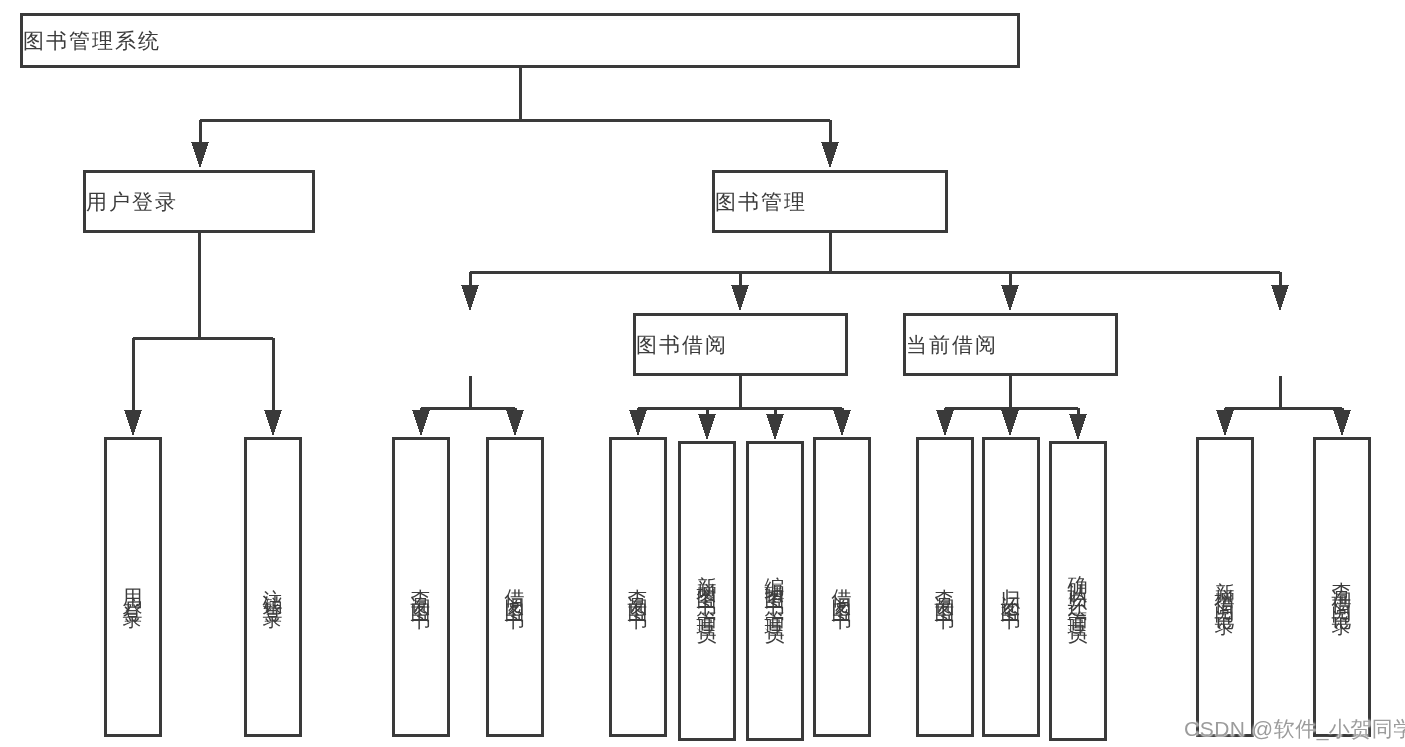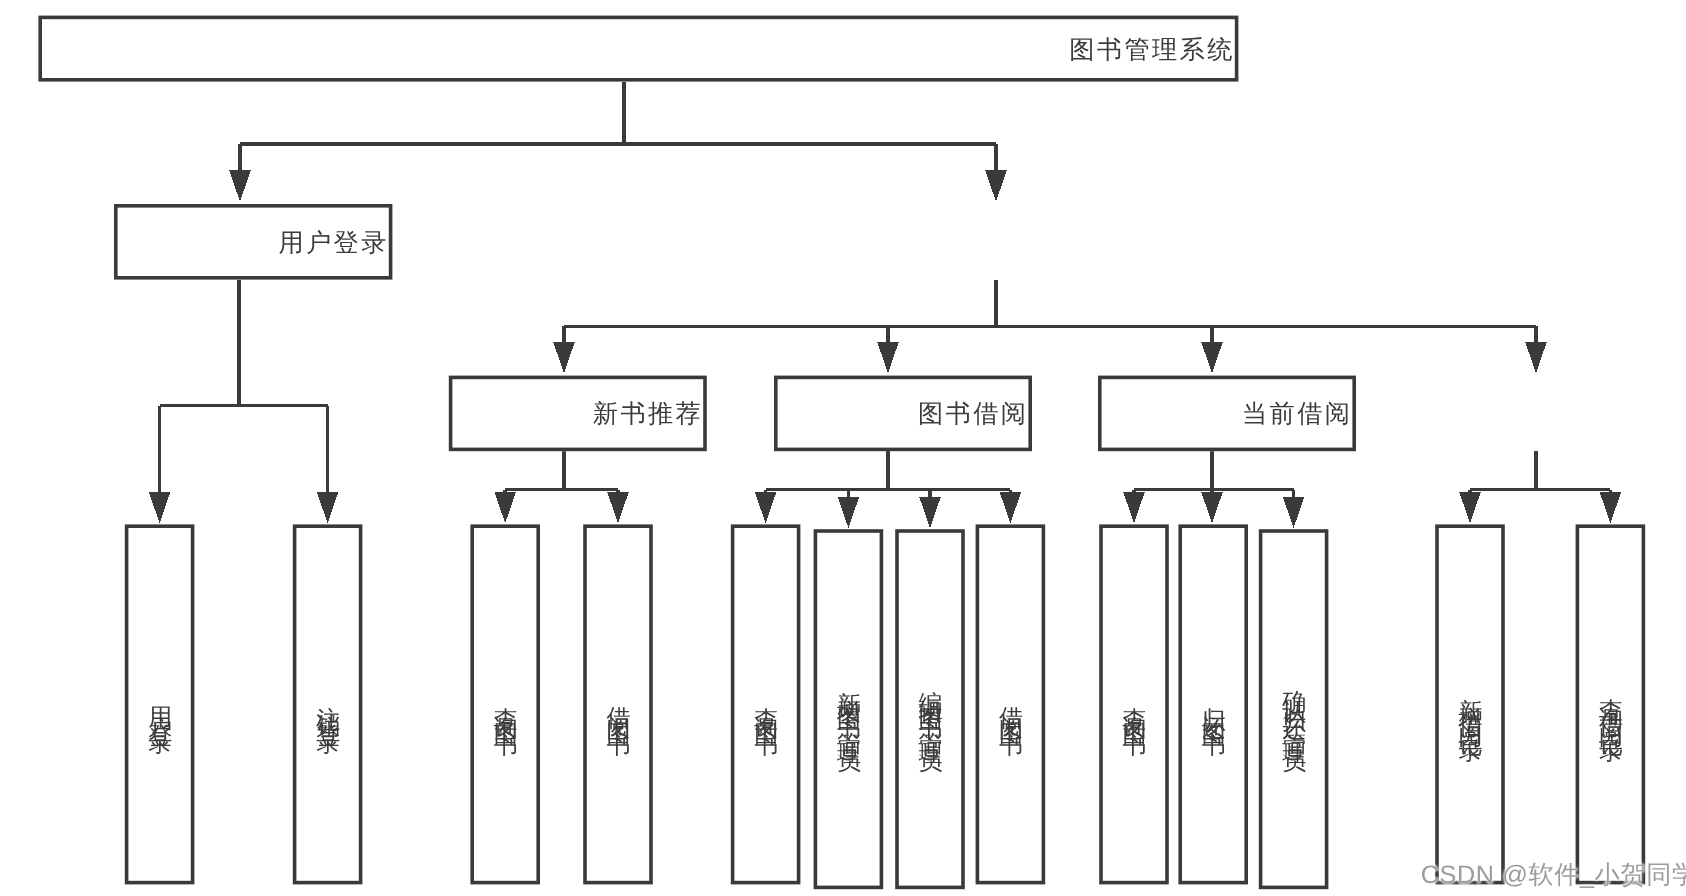--- a/index.html
+++ b/index.html
@@ -15,24 +15,23 @@
     overflow:hidden;
     font-family:"Liberation Sans","DejaVu Sans",sans-serif;
     color:var(--text);
   }
   #connectors{position:absolute;left:0;top:0;z-index:1;}
   .hbox{
     position:absolute;
     box-sizing:border-box;
     border:3px solid var(--line);
     background:#fff;
-    display:flex;align-items:center;justify-content:flex-end;
+    display:flex;align-items:center;justify-content:flex-start;
     font-size:21px;letter-spacing:2px;
     z-index:2;
-    margin-left:12px;
   }
   .vbox{
     position:absolute;
     box-sizing:border-box;
     width:58px;height:300px;
     border:3px solid var(--line);
     background:#fff;
     display:flex;align-items:center;justify-content:center;
     z-index:2;
   }
@@ -92,24 +91,24 @@
     </g>
   </svg>
 
   <div class="hbox" style="left:20px;top:13px;width:1000px;height:55px;">
     <span>图书管理系统</span>
   </div>
 
   <div class="hbox" style="left:83px;top:170px;width:232px;height:63px;">
     <span>用户登录</span>
   </div>
+  <div class="hbox" style="left:712px;top:170px;width:236px;height:63px;">
+    <span>图书管理</span>
+  </div>
 
-  <div class="hbox" style="left:362px;top:313px;width:215px;height:63px;">
-    <span>新书推荐</span>
-  </div>
   <div class="hbox" style="left:903px;top:313px;width:215px;height:63px;">
     <span>当前借阅</span>
   </div>
   <div class="hbox" style="left:633px;top:313px;width:215px;height:63px;">
     <span>图书借阅</span>
   </div>
 
   <div class="vbox" style="left:104px;top:437px;">
     <span>用户登录</span>
   </div>

